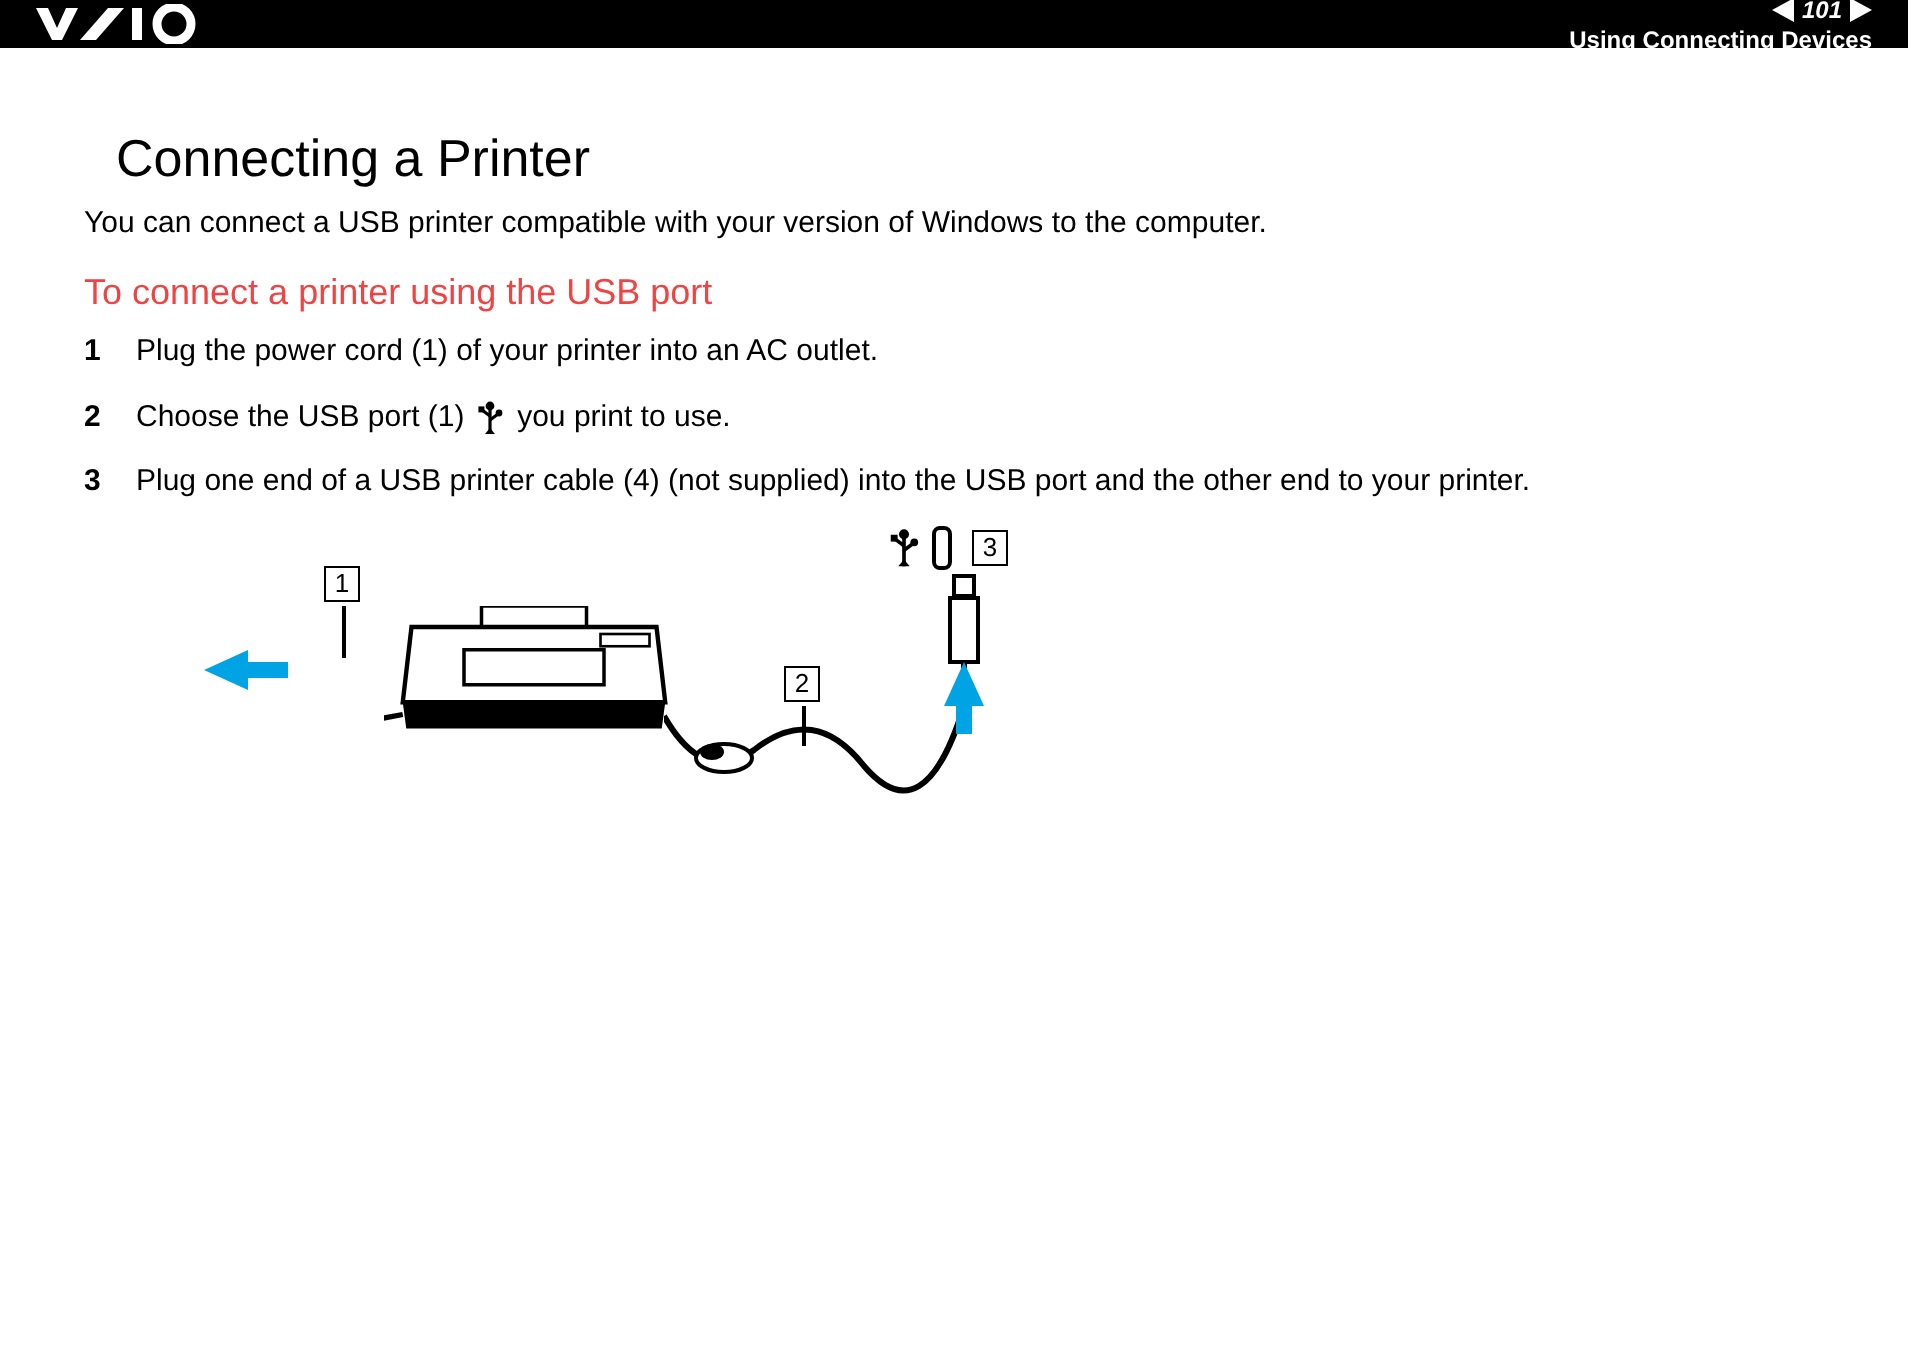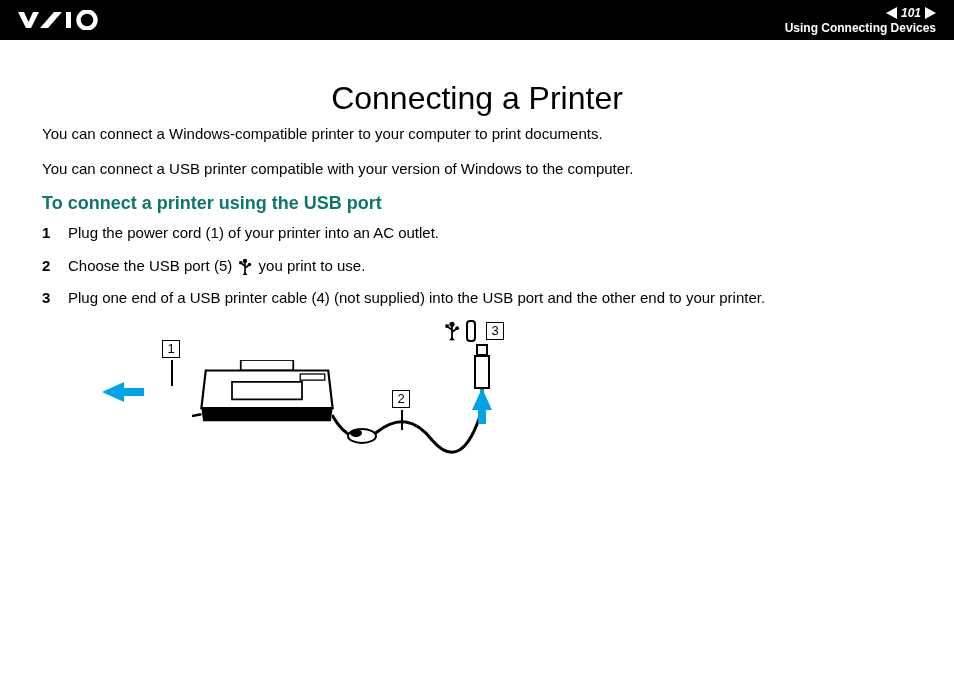--- a/index.html
+++ b/index.html
@@ -9,21 +9,21 @@
     width: 954px;
     height: 674px;
     background: #fff;
     font-family: Arial, Helvetica, sans-serif;
     position: relative;
     overflow: hidden;
   }
   .header {
     background: #000;
     color: #fff;
-    height: 40px;
+    height: 24px;
     display: flex;
     justify-content: space-between;
     align-items: center;
     padding: 0 18px 0 18px;
   }
   .logo { height: 20px; }
   .header-right {
     display: flex;
     flex-direction: column;
     align-items: flex-end;
@@ -49,36 +49,35 @@
     border-top: 6px solid transparent;
     border-bottom: 6px solid transparent;
     border-left: 11px solid #fff;
     cursor: pointer;
   }
   .content {
     padding: 40px 42px 0 42px;
     color: #000;
   }
   .h1 {
-    font-size: 32px;
+    font-size: 26px;
     font-weight: normal;
-    margin: 0 0 6px 0;
-    text-align: center;
+    margin: 0 0 6px 16px;
   }
   .p  { font-size: 15px; margin: 4px 0 14px 0; line-height: 1.4;}
   .h2 {
     color: #3333ff;
     font-size: 21px;
     font-weight: normal;
     margin: 10px 0 4px 0;
   }
   .h3 {
-    color: #0f766e;
+    color: #ef4444;
     font-size: 18px;
-    font-weight: bold;
+    font-weight: normal;
     margin: 10px 0 8px 0;
   }
   .steps { list-style: none; padding: 0; margin: 0; counter-reset: step; }
   .steps li {
     font-size: 15px;
     margin: 0 0 10px 0;
     display: flex;
     align-items: center;
     gap: 14px;
     line-height: 1.5;
@@ -162,35 +161,34 @@
       <div class="tri-left"></div>
       <span>101</span>
       <div class="tri-right"></div>
     </div>
     <div style="margin-top:1px;">Using Connecting Devices</div>
   </div>
 </div>
 
 <div class="content">
   <h1 class="h1">Connecting a Printer</h1>
-  <p class="p">You can connect a Windows-compatible printer to your computer to print documents.</p>
 
   <p class="p">You can connect a USB printer compatible with your version of Windows to the computer.</p>
 
   <h3 class="h3">To connect a printer using the USB port</h3>
 
   <ol class="steps">
     <li>
       <span class="step-num">1</span>
       <span>Plug the power cord (1) of your printer into an AC outlet.</span>
     </li>
     <li>
       <span class="step-num">2</span>
       <span>
-        <span>Choose the USB port (5) </span>
+        <span>Choose the USB port (1) </span>
         <svg class="usb-glyph" width="14" height="18" viewBox="0 0 14 18">
           <circle cx="7" cy="3" r="2.2" fill="#000"></circle>
           <line x1="7" y1="3" x2="7" y2="17" stroke="#000" stroke-width="1.6"></line>
           <path d="M7 8 L3 5" stroke="#000" stroke-width="1.6" fill="none"></path>
           <rect x="1.2" y="3.2" width="3" height="3" fill="#000"></rect>
           <path d="M7 10 L11 7" stroke="#000" stroke-width="1.6" fill="none"></path>
           <circle cx="11.5" cy="6.5" r="1.7" fill="#000"></circle>
           <path d="M4.5 17 L9.5 17 L7 14 Z" fill="#000"></path>
         </svg>
         <span> you print to use.</span>

